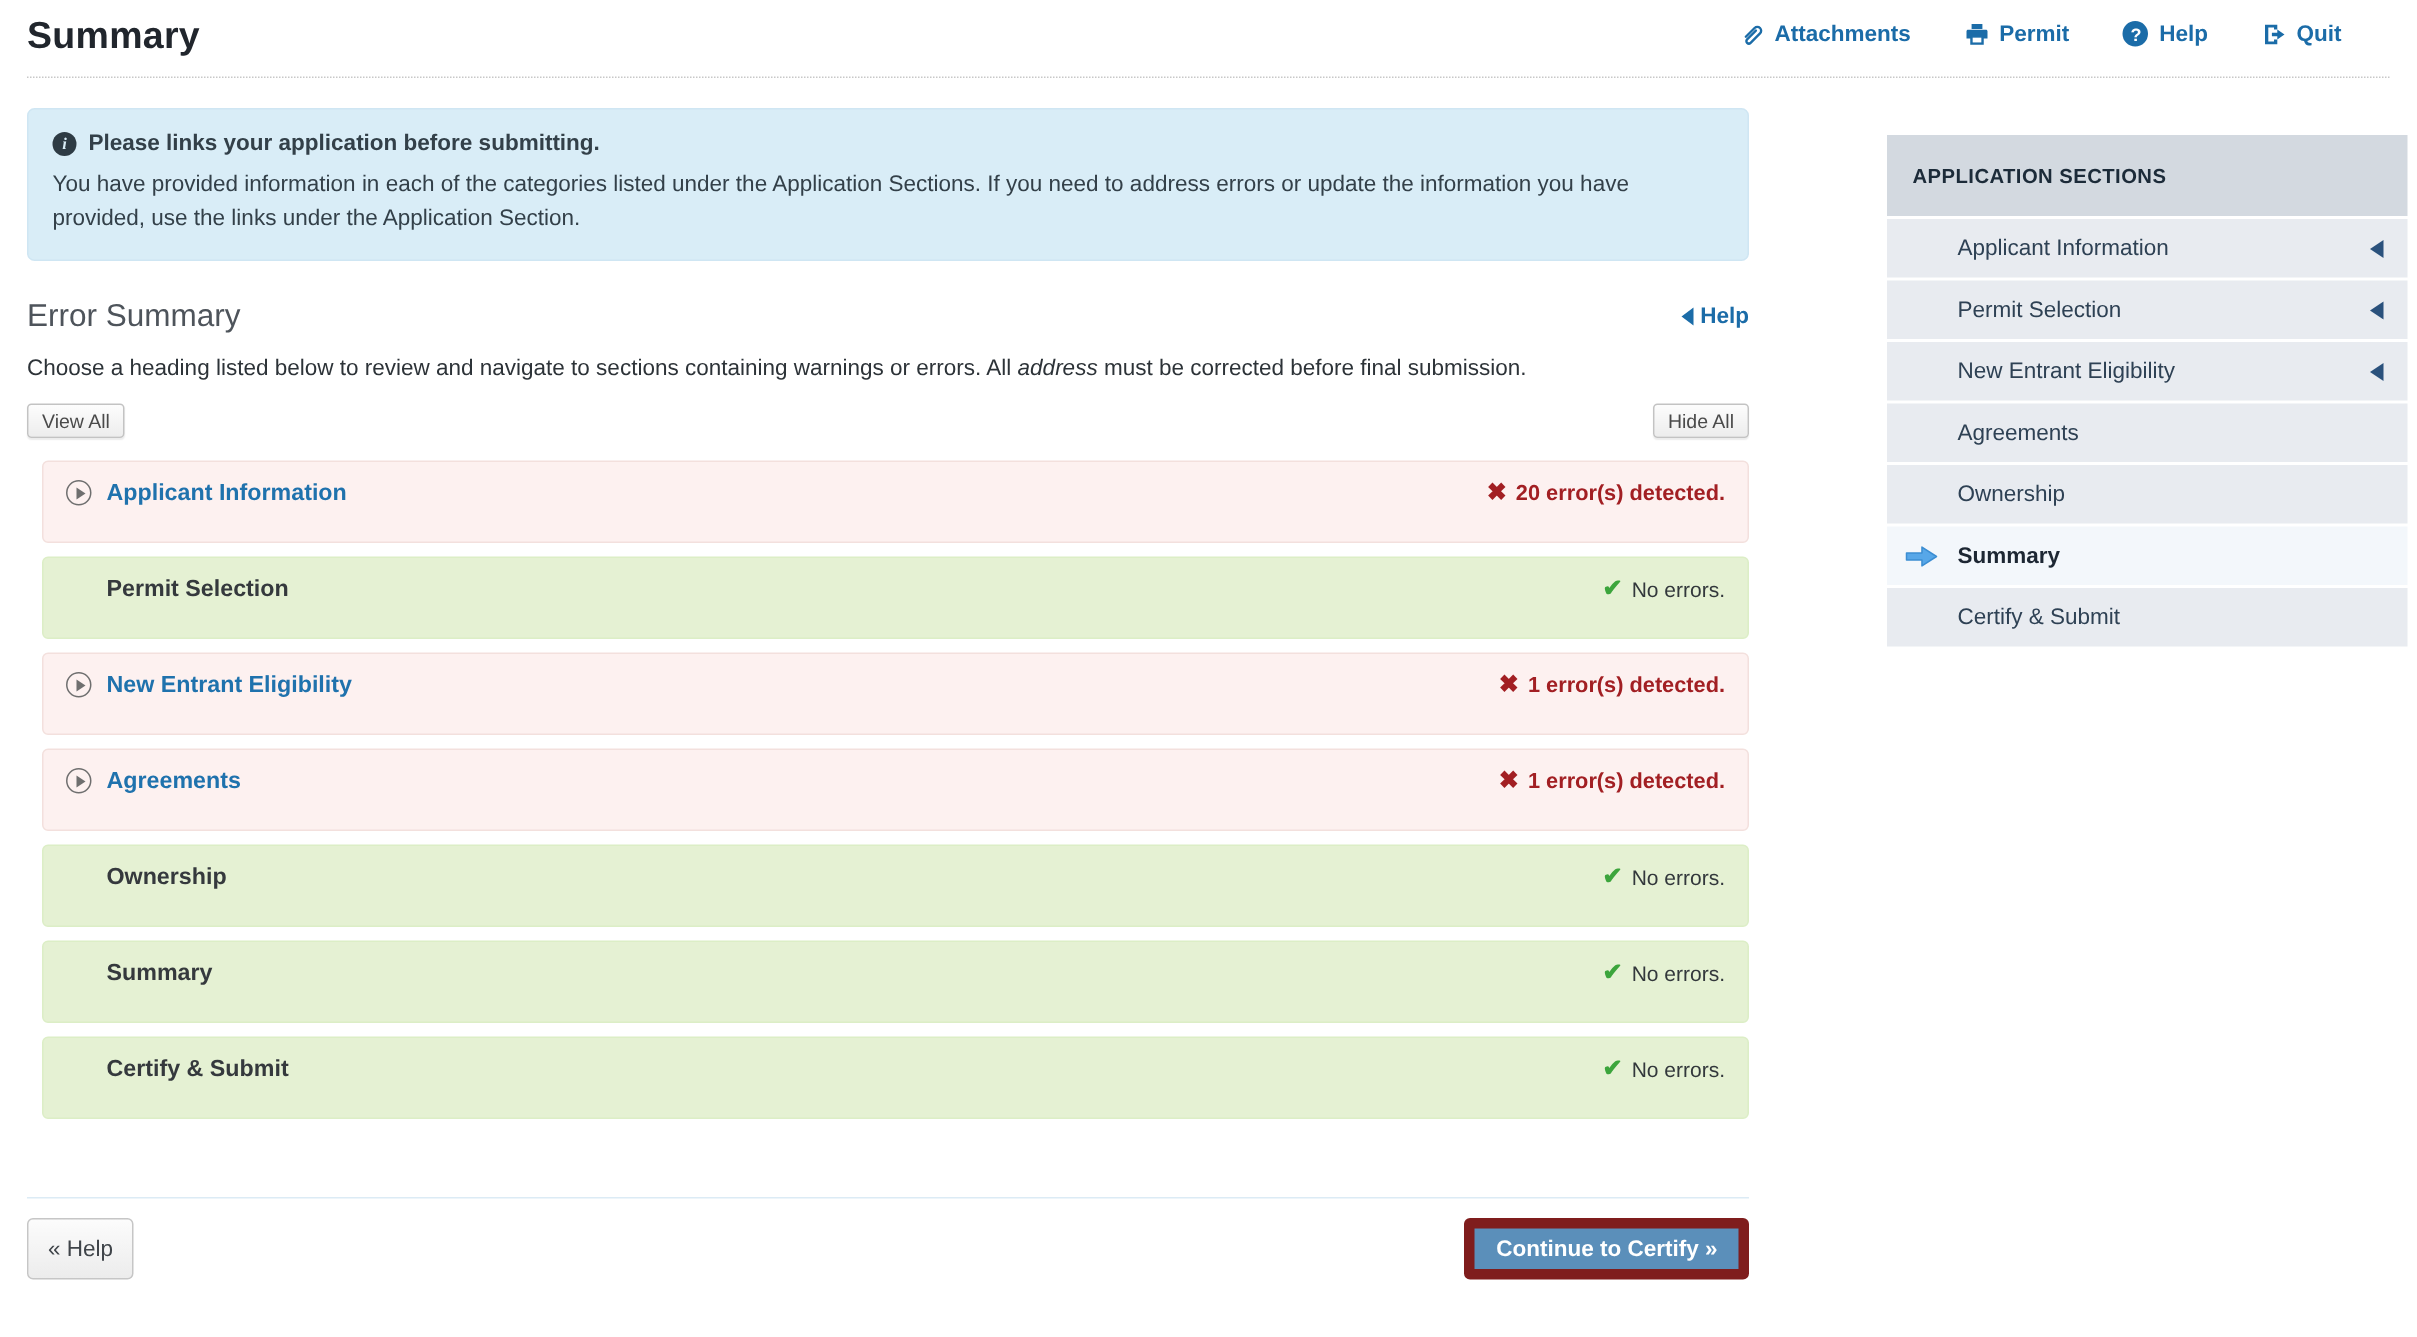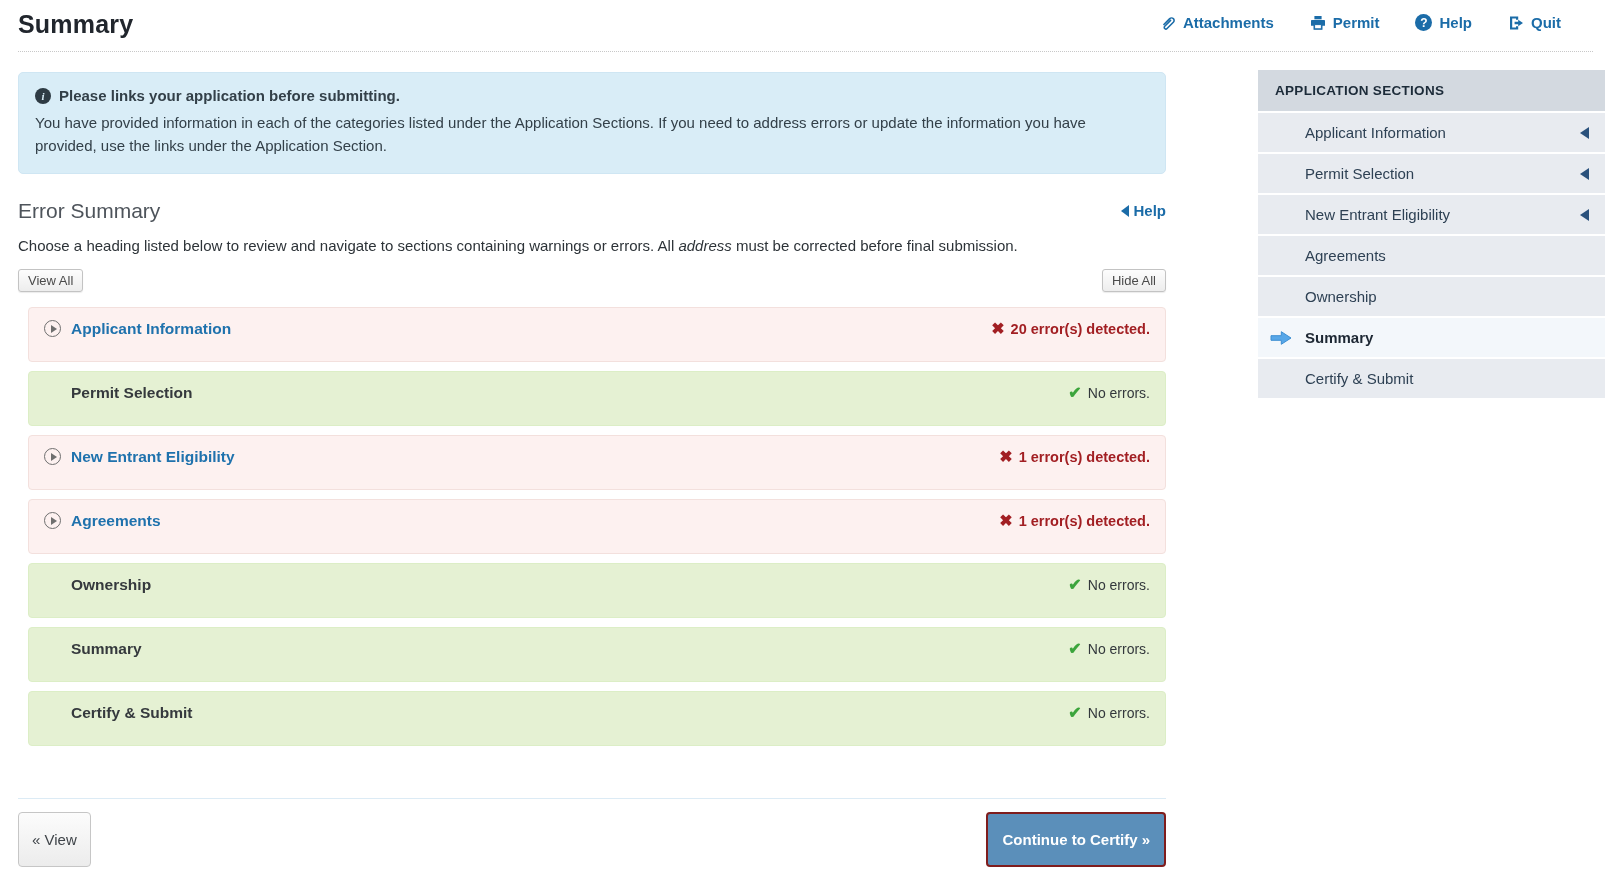--- a/index.html
+++ b/index.html
@@ -57,27 +57,27 @@
   .status-x { color:#a21f23; font-weight:bold; font-size:16px; line-height:1; }
   .status-check { color:#3ca53c; font-weight:bold; font-size:16px; line-height:1; }
   .status-text.error { color:#a21f23; font-weight:bold; font-size:14.5px; }
   .status-text.ok { color:#33383c; font-weight:normal; font-size:14px; }
 
   
   .footer-divider { border:0; border-top:1px solid #dcebf5; margin:52px 0 0 0; }
   .footer-row { display:flex; justify-content:space-between; margin-top:13px; }
   .btn-default { font-size:15px; padding:5px 13px; border-radius:4px; border:1px solid #c6c6c6;
                  background:linear-gradient(#fcfcfc,#ececec); color:#3f4449; }
-  .btn-primary { font-size:15px; font-weight:bold; padding:17px 14px; border-radius:4px;
-                 border:2px solid #7f1d1d; background:#5b8fba; color:#ffffff; }
+  .btn-primary { font-size:15px; font-weight:bold; padding:5px 14px; border-radius:4px;
+                 border:7px solid #7f1d1d; background:#5b8fba; color:#ffffff; }
 
   
   .sidebar { position:absolute; top:70px; left:1258px; width:347px; }
-  .side-head { height:41px; background:#d3d9e0; color:#1c2b39; font-weight:bold; font-size:13.5px; letter-spacing:.3px;
-               display:flex; align-items:center; padding-left:17px; margin-bottom:2px; }
+  .side-head { height:54px; background:#d3d9e0; color:#1c2b39; font-weight:bold; font-size:13.5px; letter-spacing:.3px;
+               display:flex; align-items:center; padding-left:17px; margin-bottom:2px;margin-top:20px; }
   .side-list { list-style:none; margin:0; padding:0; }
   .side-item { position:relative; height:39px; margin-bottom:2px; background:#e8ebf0; color:#2e4154; font-size:15px;
                display:flex; align-items:center; padding-left:47px; cursor:pointer; }
   .side-item.active { background:#f3f7fb; color:#1d2733; font-weight:bold; }
   .side-tri { display:none; position:absolute; right:16px; top:50%; transform:translateY(-50%);
               width:0; height:0; border-top:6px solid transparent; border-bottom:6px solid transparent; border-right:9px solid #2a517c; }
   .side-item.has-arrow .side-tri { display:block; }
   .active-arrow { display:none; position:absolute; left:12px; top:50%; transform:translateY(-50%); line-height:0; }
   .side-item.active .active-arrow { display:block; }
 </style>
@@ -242,21 +242,21 @@
     <div class="panel-status">
 
       <span class="status-check">✔</span>
       <span class="status-text ok">No errors.</span>
     </div>
   </div>
     </div>
 
   <hr class="footer-divider">
   <div class="footer-row">
-    <button class="btn btn-default">« View</button>
+    <button class="btn btn-default">« Help</button>
     <button class="btn btn-primary">Continue to Certify »</button>
   </div>
 </main>
 
 <aside class="sidebar">
   <div class="side-head">APPLICATION SECTIONS</div>
   <ul class="side-list" id="side-list">
       <li class="side-item has-arrow">
 
     <span class="side-label">Applicant Information</span>

